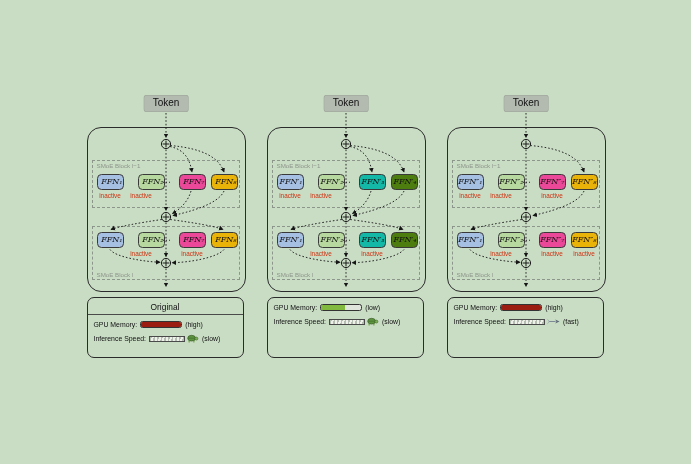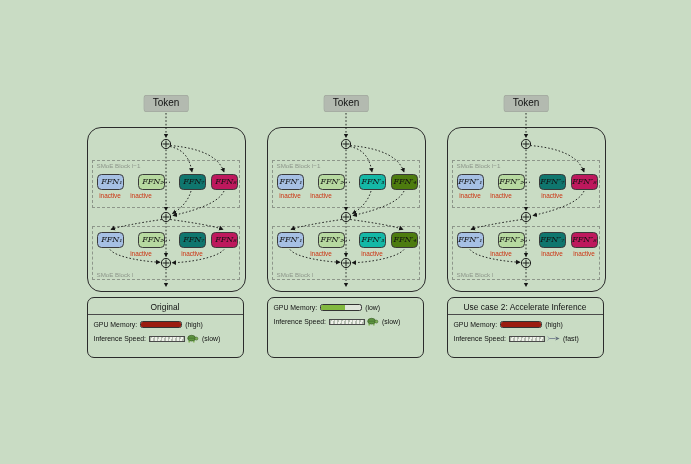--- a/index.html
+++ b/index.html
@@ -33,22 +33,22 @@
   .block2 .block-label{bottom:1.5px;}
 
   .expert{
     position:absolute;width:27px;height:16px;box-sizing:border-box;
     border:1px solid #3a3a3a;border-radius:4.5px;
     display:flex;align-items:center;justify-content:flex-end;
   }
   .block1 .expert{top:13px;}
   .block2 .expert{top:5px;}
   .e1{left:4px}.e2{left:45px}.e3{left:86px}.e4{left:118px}
-  .c-blue{background:#a6c0e4}.c-green{background:#b7d9a0}.c-teal{background:#0f766e}
-  .c-pink{background:#be185d}.c-lime{background:#14b8a6}.c-magenta{background:#4d7c0f}
+  .c-blue{background:#a6c0e4}.c-green{background:#b7d9a0}.c-teal{background:#ec4899}
+  .c-pink{background:#eab308}.c-lime{background:#14b8a6}.c-magenta{background:#4d7c0f}
   .ffn{font-family:"DejaVu Serif","DejaVu Sans",serif;font-style:italic;font-size:8px;line-height:1;white-space:nowrap;}
 
   .dots{position:absolute;left:64px;width:20px;text-align:center;font-size:9px;color:#222;line-height:1;}
   .block1 .dots{top:17px;}
   .block2 .dots{top:9px;}
 
   .inactive{position:absolute;width:34px;text-align:center;font-size:6.4px;color:#cc3311;line-height:1.1;}
   .block1 .inactive{top:31px;}
   .block2 .inactive{top:23px;}
   .i1{left:0.5px}.i2{left:31.5px}.i3{left:82.5px}.i4{left:114.5px}
@@ -361,21 +361,20 @@
           <line x1="80" y1="118.6" x2="80" y2="125.4"></line>
         </g>
       <g>
           <circle cx="80" cy="168" r="4.6"></circle>
           <line x1="76.6" y1="168" x2="83.4" y2="168"></line>
           <line x1="80" y1="164.6" x2="80" y2="171.4"></line>
         </g>
     </g>
   </svg>
   <div class="info">
-    <div class="info-title">Use case 2: Accelerate Inference</div>
     <div class="info-row">
       <span class="row-label">GPU Memory:</span>
       <span class="gpu-bar gpu-high">
           <span class="gpu-fill"></span>
         </span>
       <span class="row-value">(high)</span>
     </div>
     <div class="info-row">
       <span class="row-label">Inference Speed:</span>
       <span class="speed-bar"></span>

